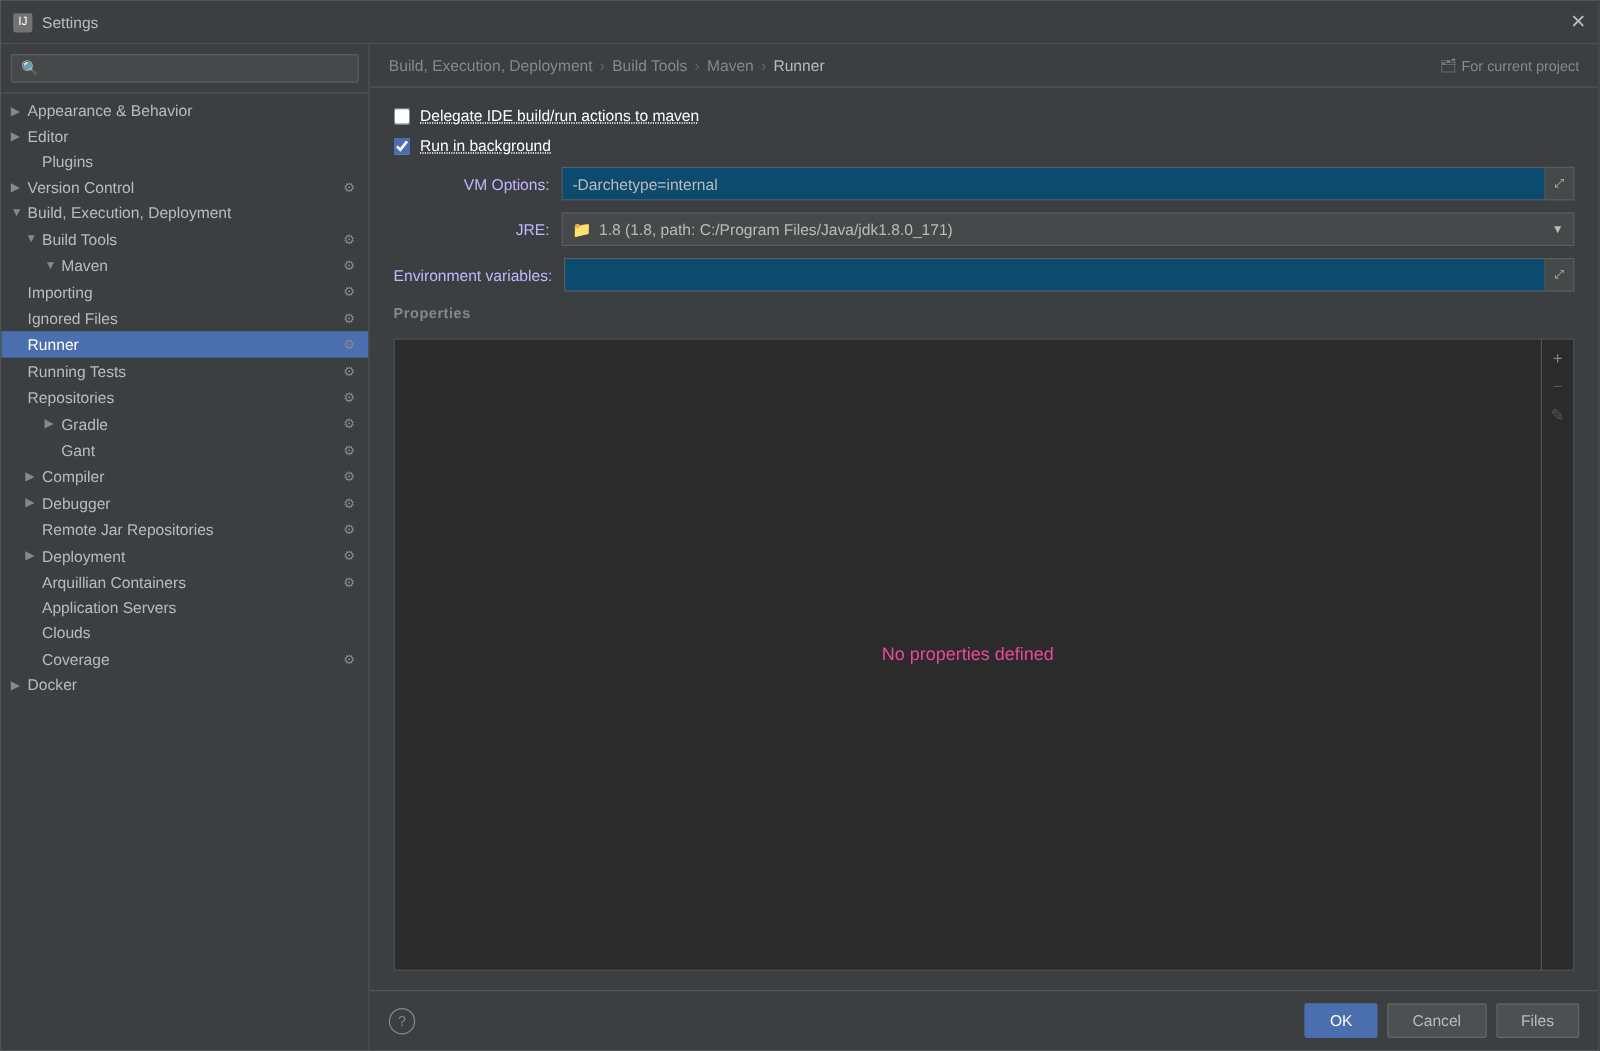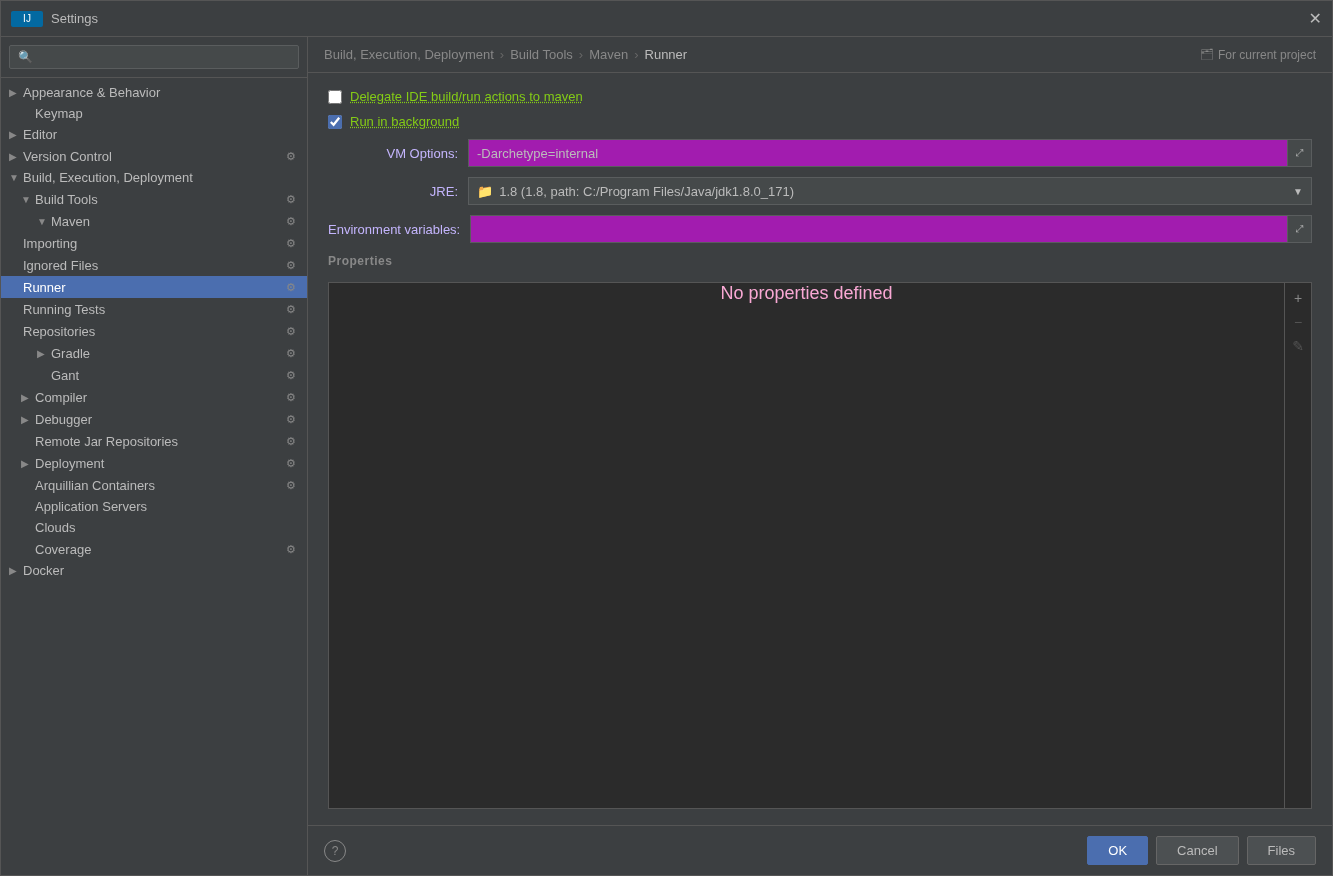--- a/index.html
+++ b/index.html
@@ -27,23 +27,23 @@
       padding: 6px 10px;
       border-bottom: 1px solid #555;
       min-height: 36px;
     }
     .title-bar-left {
       display: flex;
       align-items: center;
       gap: 8px;
     }
     .app-icon {
-      width: 32px;
+      width: 16px;
       height: 16px;
-      background: #0369a1;
+      background: #737373;
       border-radius: 2px;
       display: flex;
       align-items: center;
       justify-content: center;
       font-size: 10px;
       color: white;
       font-weight: normal;
     }
     .title-text {
       color: #bbbbbb;
@@ -174,38 +174,38 @@
       display: flex;
       align-items: center;
       gap: 8px;
     }
     .checkbox-row input[type="checkbox"] {
       accent-color: #4b6eaf;
       width: 14px;
       height: 14px;
     }
     .checkbox-label {
-      color: #84cc16;
+      color: #ffffff;
       font-size: 13px;
       text-decoration: underline dotted;
     }
     .field-row {
       display: flex;
       align-items: center;
       gap: 10px;
     }
     .field-label {
       color: #c4b5fd;
       font-size: 13px;
       min-width: 130px;
       text-align: right;
     }
     .field-input {
       flex: 1;
-      background: #a21caf;
+      background: #0c4a6e;
       border: 1px solid #5a5d5e;
       color: #bbbbbb;
       padding: 4px 8px;
       font-size: 13px;
       outline: none;
       height: 28px;
     }
     .field-input-with-btn {
       display: flex;
       flex: 1;
@@ -256,24 +256,24 @@
       background: #2b2b2b;
       border: 1px solid #555;
       margin-top: 4px;
       position: relative;
       min-height: 350px;
       display: flex;
     }
     .properties-empty {
       flex: 1;
       display: flex;
-      align-items: flex-start;
+      align-items: center;
       justify-content: center;
-      color: #f9a8d4;
-      font-size: 18px;
+      color: #ec4899;
+      font-size: 15px;
     }
     .properties-toolbar {
       display: flex;
       flex-direction: column;
       border-left: 1px solid #555;
       padding: 4px 2px;
       gap: 2px;
     }
     .prop-tool-btn {
       background: none;
@@ -355,30 +355,30 @@
       <div class="search-box">
         <input class="search-input" type="text" placeholder="🔍" style="">
       </div>
       <div class="sidebar-tree">
 
         <div class="tree-item indent-0">
           <span class="arrow">▶</span>
           <span class="item-label">Appearance &amp; Behavior</span>
         </div>
 
-        <div class="tree-item indent-1">
-          <span class="arrow"></span>
-          <span class="item-label">Keymap</span>
-        </div>
 
         <div class="tree-item indent-0">
           <span class="arrow">▶</span>
           <span class="item-label">Editor</span>
         </div>
 
+        <div class="tree-item indent-1">
+          <span class="arrow"></span>
+          <span class="item-label">Plugins</span>
+        </div>
 
         <div class="tree-item indent-0">
           <span class="arrow">▶</span>
           <span class="item-label">Version Control</span>
           <span class="item-icon-right">⚙</span>
         </div>
 
         <div class="tree-item indent-0">
           <span class="arrow">▼</span>
           <span class="item-label">Build, Execution, Deployment</span>

